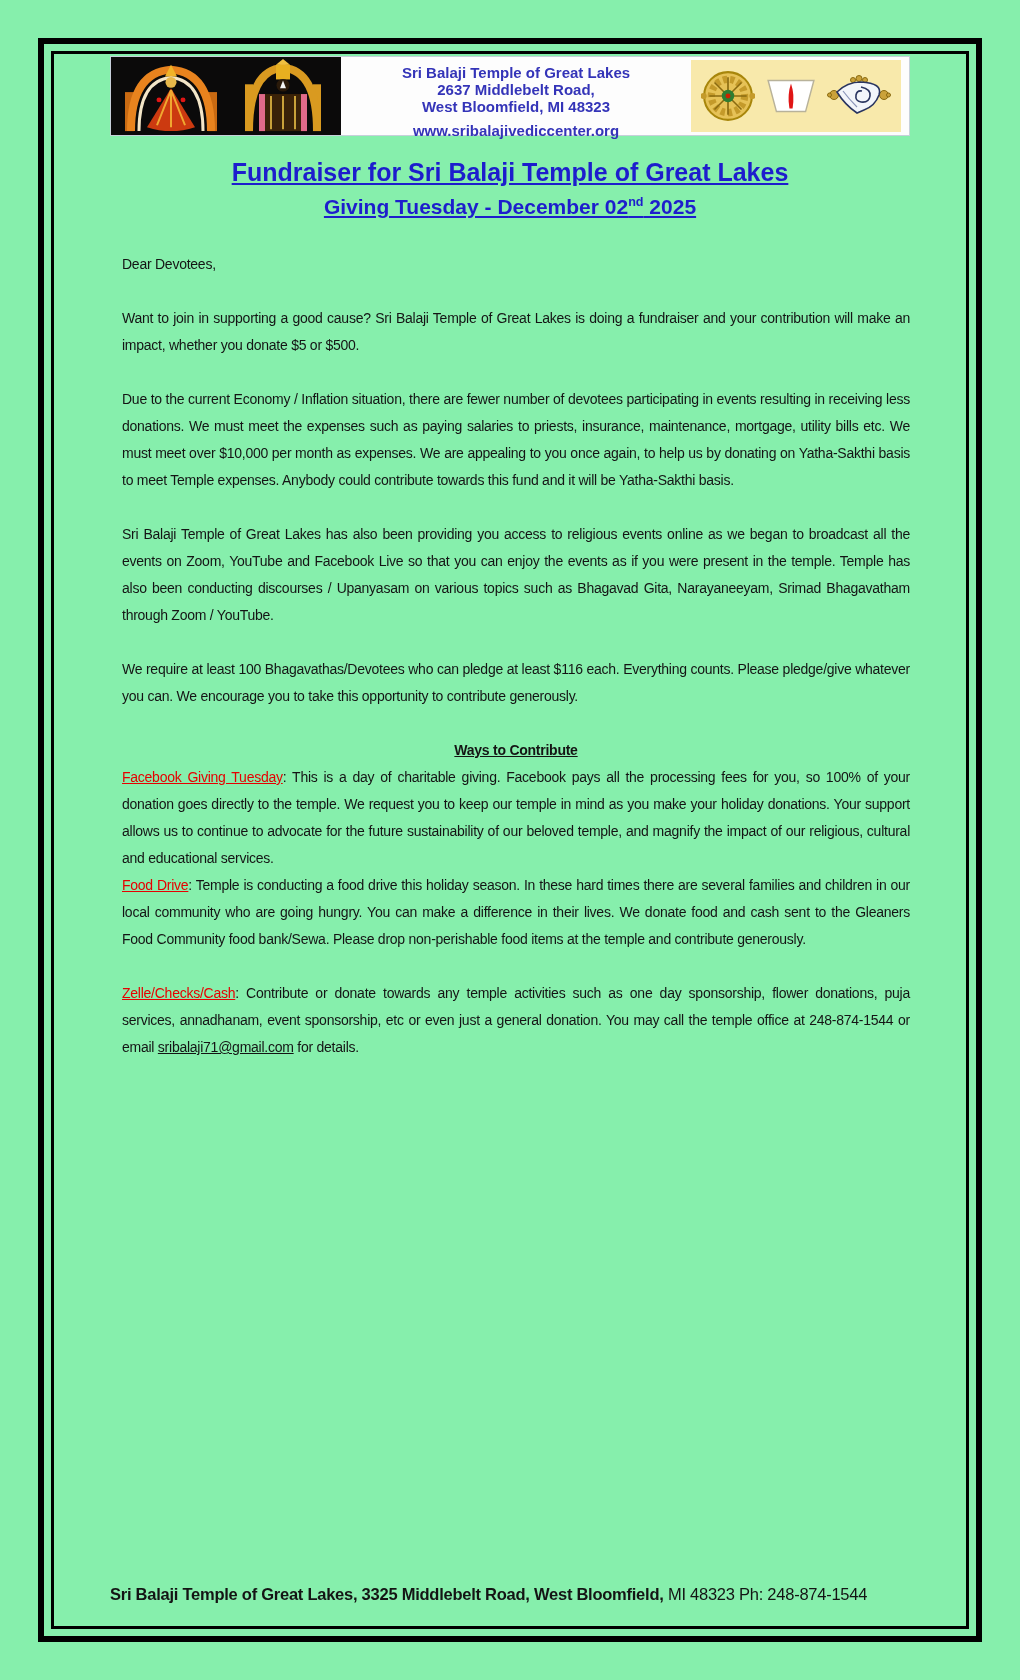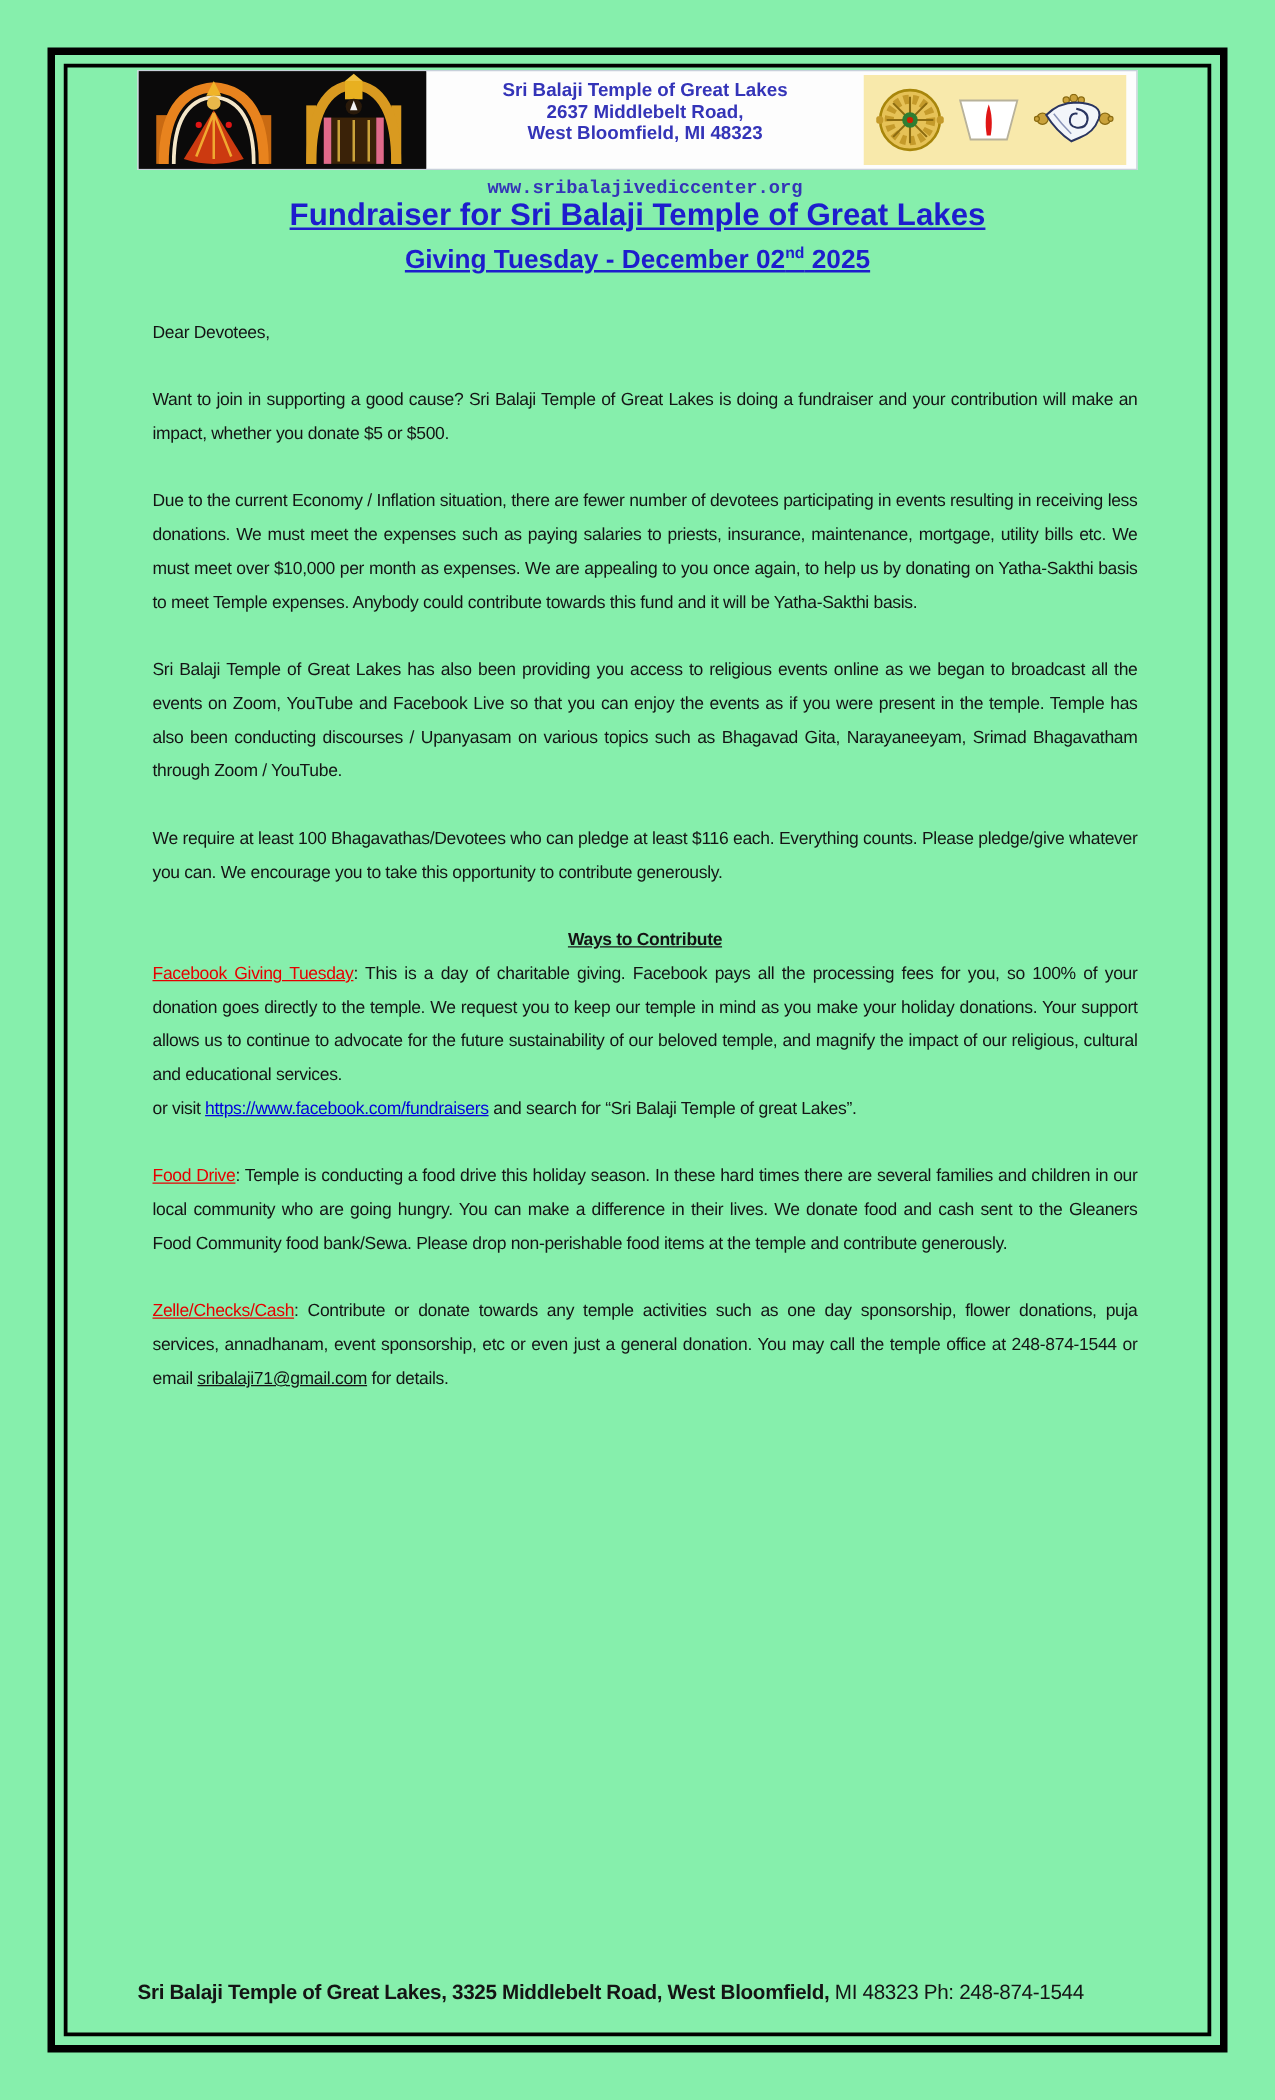--- a/index.html
+++ b/index.html
@@ -10,21 +10,21 @@
   }
   .outer-frame { position:absolute; left:38px; top:38px; right:38px; bottom:38px; border:6px solid #000; }
   .inner-frame { position:absolute; left:51px; top:51px; right:51px; bottom:51px; border:3px solid #000; }
   .content { position:absolute; left:110px; right:110px; top:56px; }
 
   
   .header-strip { display:flex; height:80px; border:1px solid #c7d0da; background:#fdfdfd; align-items:stretch; }
   .deity-box { width:230px; background:#0b0a0a; flex:none; }
   .deity-box svg { display:block; width:100%; height:100%; }
   .header-center { flex:1; text-align:center; color:#3434b8; font-weight:bold; font-size:15px; line-height:17px; padding-top:7px; }
-  .header-website { margin-top:27px;font-family:Liberation Mono, monospace; }
+  .header-website { margin-top:7px; }
   .symbols-panel { width:210px; flex:none; margin:3px 8px 3px 0; background:#f8e9ab; display:flex; align-items:center; justify-content:space-evenly; }
 
   
   .title-block { margin-top:22px; text-align:center; color:#1d1dcd; }
   .doc-title { font-size:25px; font-weight:bold; text-decoration:underline; }
   .doc-subtitle { font-size:21px; font-weight:bold; text-decoration:underline; margin-top:8px; }
   .doc-subtitle sup { font-size:60%; vertical-align:super; }
 
   
   .body-text { margin-top:32px; font-size:14px; line-height:27px; letter-spacing:-0.25px; text-align:justify;margin-left:12px; }
@@ -127,21 +127,20 @@
     <div class="body-text">
       <p>Dear Devotees,</p>
       <p>Want to join in supporting a good cause? Sri Balaji Temple of Great Lakes is doing a fundraiser and your contribution will make an impact, whether you donate $5 or $500.</p>
       <p>Due to the current Economy / Inflation situation, there are fewer number of devotees participating in events resulting in receiving less donations. We must meet the expenses such as paying salaries to priests, insurance, maintenance, mortgage, utility bills etc. We must meet over $10,000 per month as expenses. We are appealing to you once again, to help us by donating on Yatha-Sakthi basis to meet Temple expenses. Anybody could contribute towards this fund and it will be Yatha-Sakthi basis.</p>
       <p>Sri Balaji Temple of Great Lakes has also been providing you access to religious events online as we began to broadcast all the events on Zoom, YouTube and Facebook Live so that you can enjoy the events as if you were present in the temple. Temple has also been conducting discourses / Upanyasam on various topics such as Bhagavad Gita, Narayaneeyam, Srimad Bhagavatham through Zoom / YouTube.</p>
       <p>We require at least 100 Bhagavathas/Devotees who can pledge at least $116 each. Everything counts. Please pledge/give whatever you can. We encourage you to take this opportunity to contribute generously.</p>
 
       <p class="ways-heading">Ways to Contribute</p>
 
       <p class="no-gap"><span class="red-label">Facebook Giving Tuesday</span><span>: This is a day of charitable giving. Facebook pays all the processing fees for you, so 100% of your donation goes directly to the temple. We request you to keep our temple in mind as you make your holiday donations. Your support allows us to continue to advocate for the future sustainability of our beloved temple, and magnify the impact of our religious, cultural and educational services.</span></p>
-      <p><span>or visit </span><a class="doc-link">https://www.facebook.com/fundraisers</a><span> and search for “Sri Balaji Temple of great Lakes”.</span></p>
 
       <p><span class="red-label">Food Drive</span><span>: Temple is conducting a food drive this holiday season. In these hard times there are several families and children in our local community who are going hungry. You can make a difference in their lives. We donate food and cash sent to the Gleaners Food Community food bank/Sewa. Please drop non-perishable food items at the temple and contribute generously.</span></p>
 
       <p><span class="red-label">Zelle/Checks/Cash</span><span>: Contribute or donate towards any temple activities such as one day sponsorship, flower donations, puja services, annadhanam, event sponsorship, etc or even just a general donation. You may call the temple office at 248-874-1544 or email </span><a class="email-link">sribalaji71@gmail.com</a><span> for details.</span></p>
 
     </div>
   </div>
 
   <div class="footer">
     <span class="bold">Sri Balaji Temple of Great Lakes, 3325 Middlebelt Road, West Bloomfield,</span><span> MI 48323 Ph: 248-874-1544</span>

